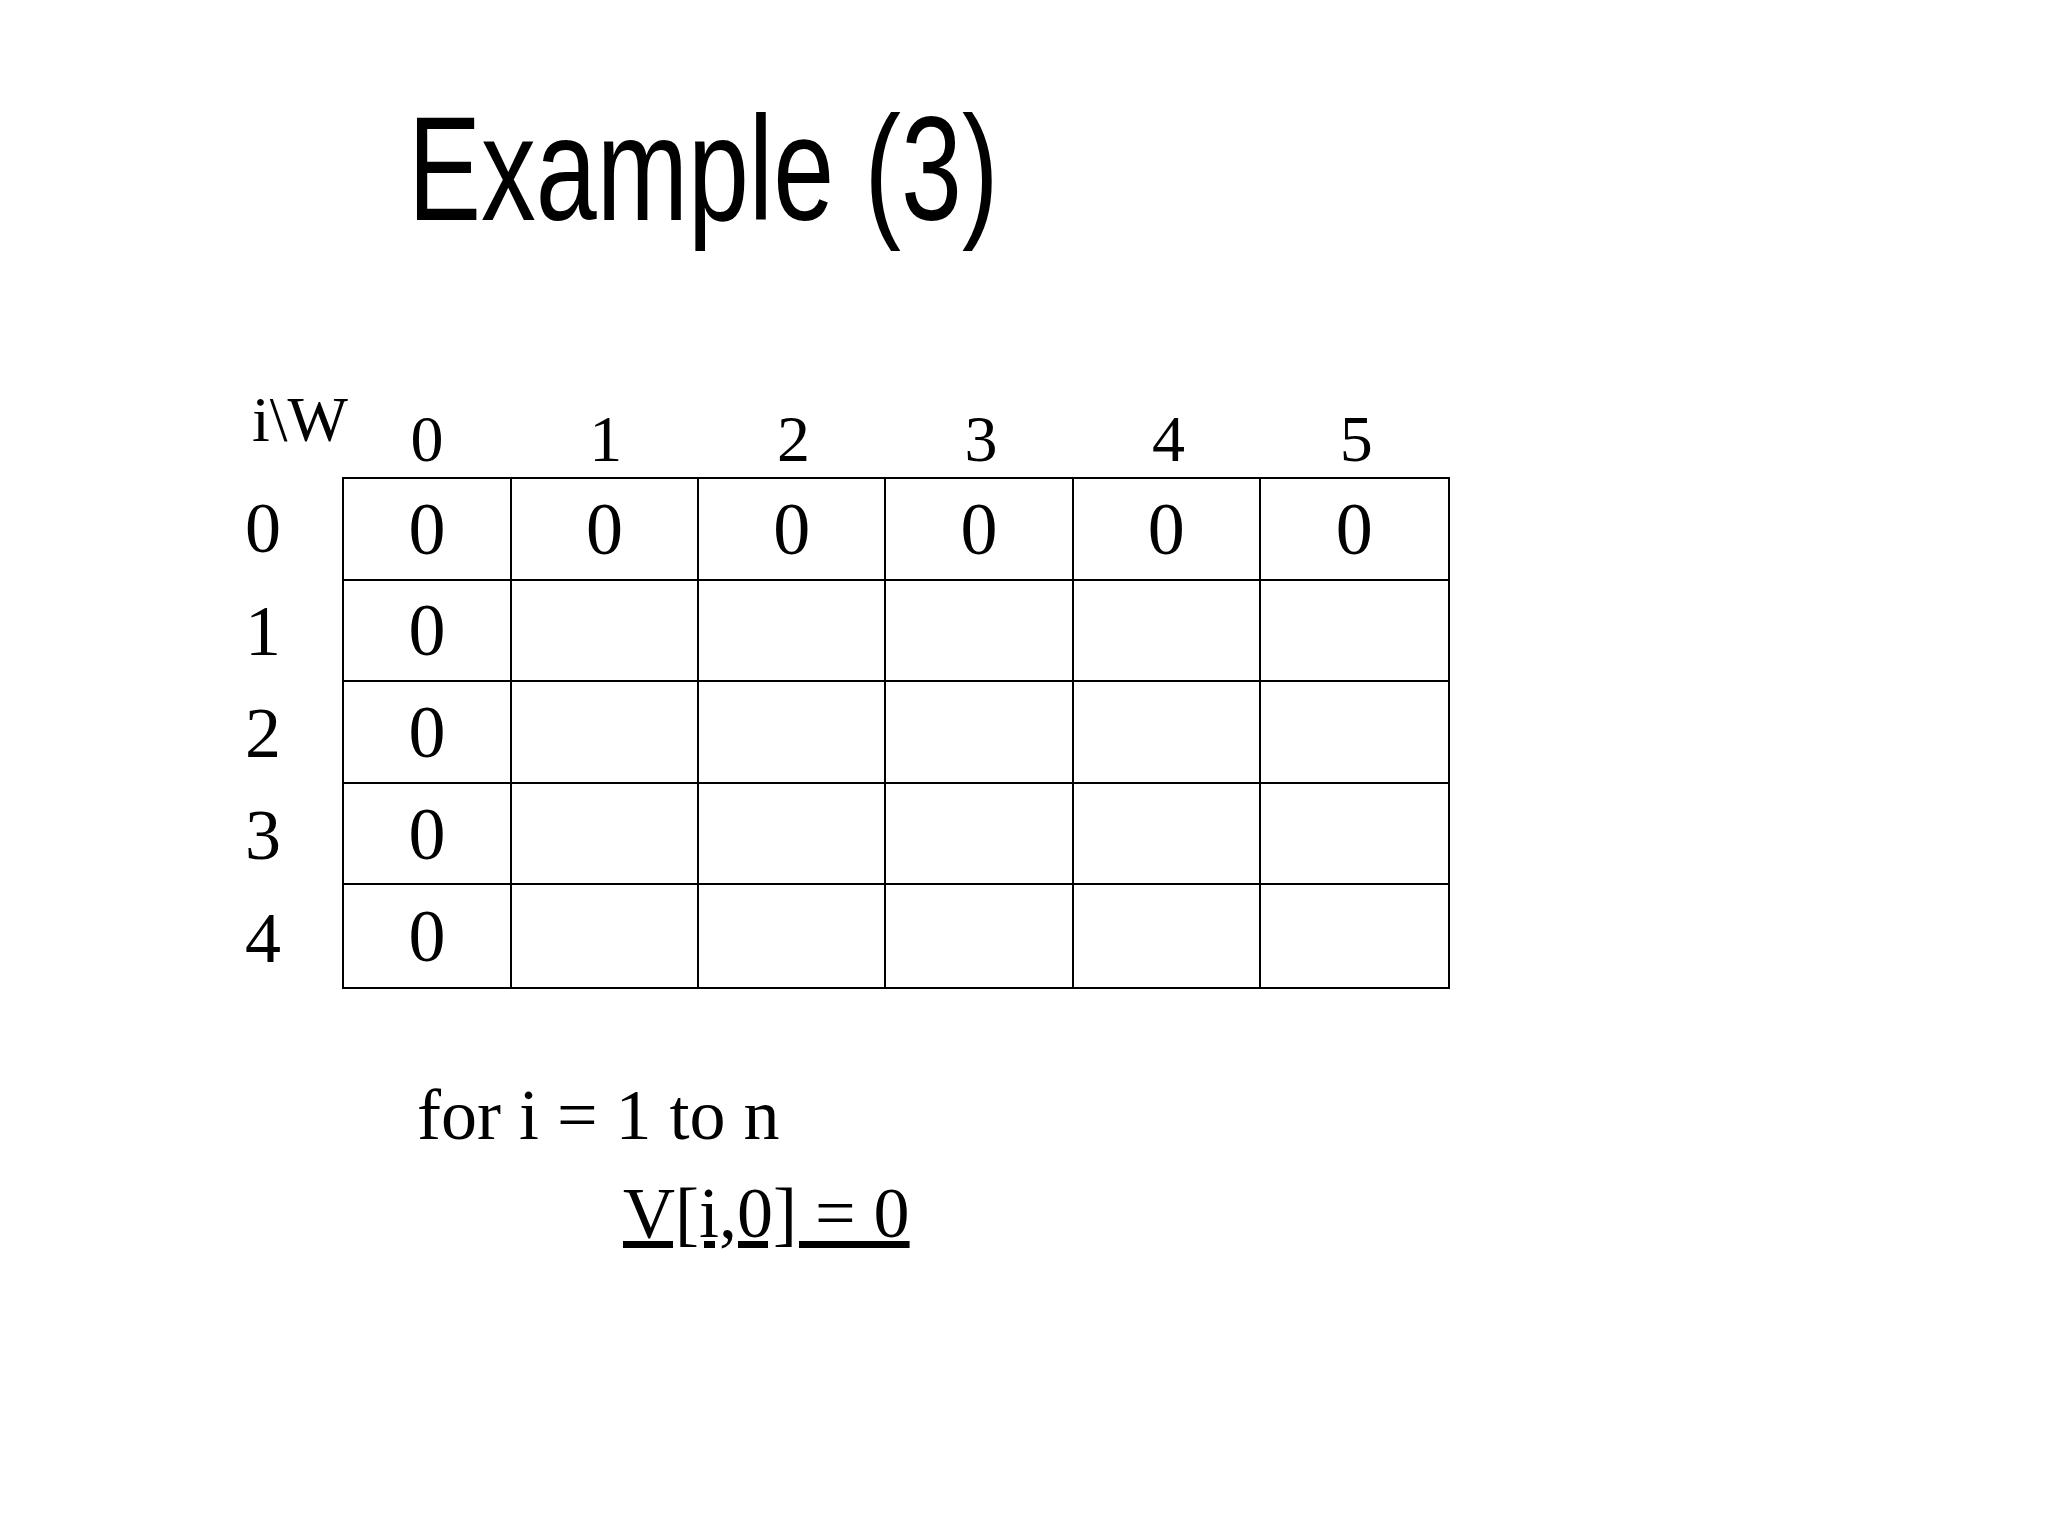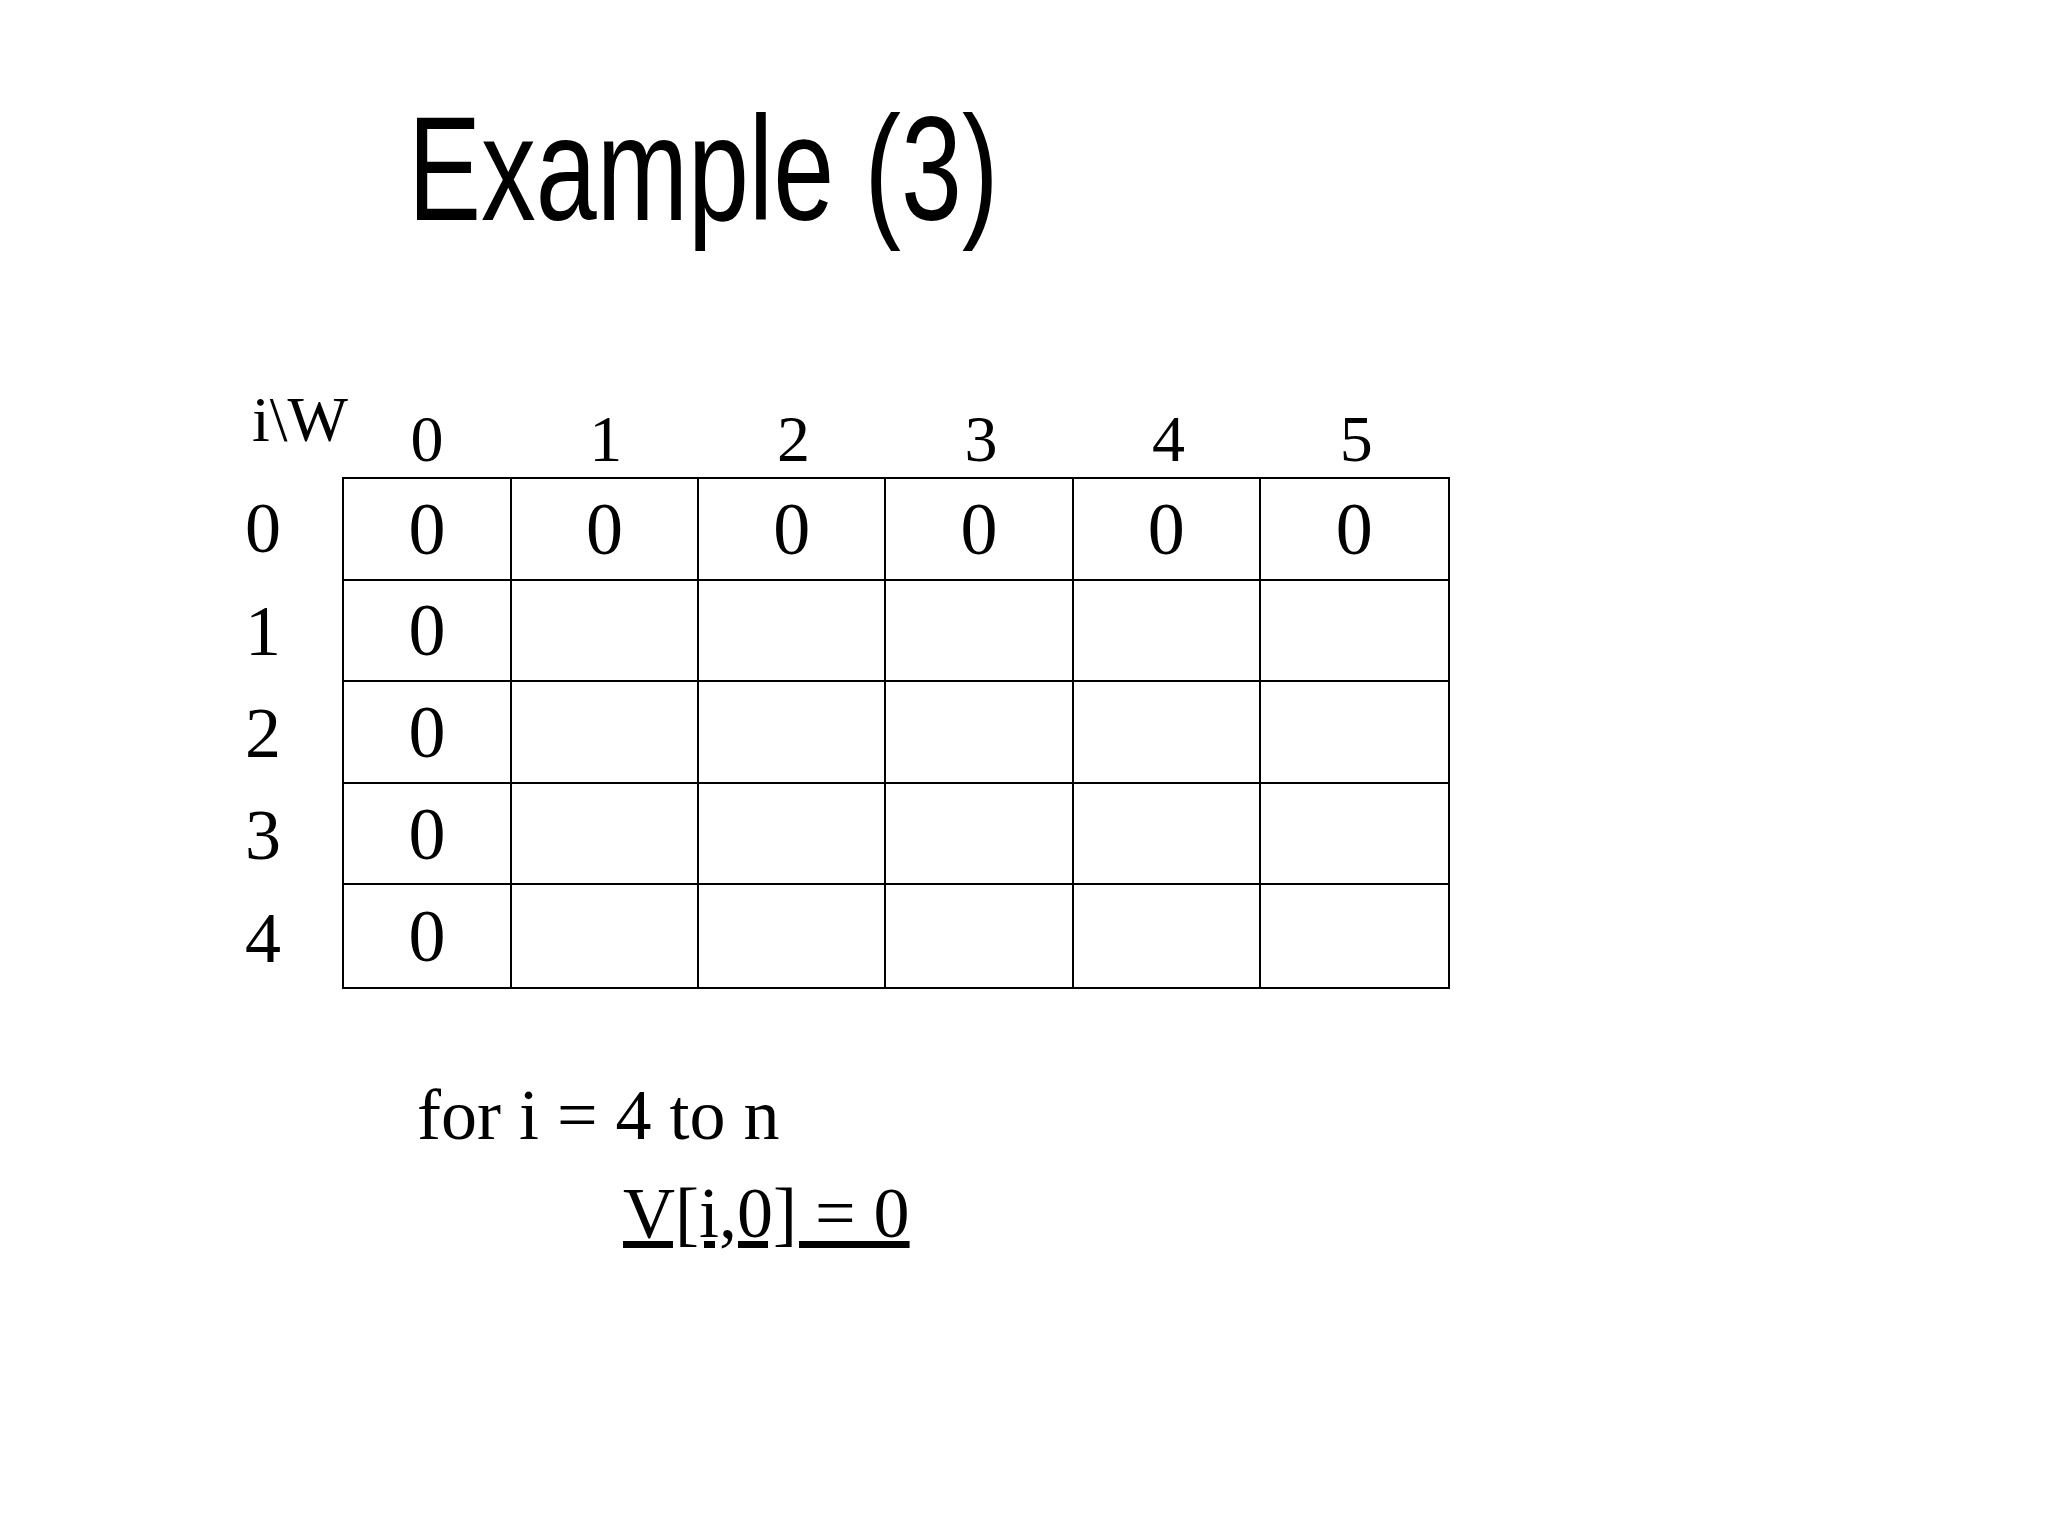--- a/index.html
+++ b/index.html
@@ -178,15 +178,15 @@
   <div class="cell last-col"></div>
 
   <div class="cell last-row">0</div>
   <div class="cell last-row"></div>
   <div class="cell last-row"></div>
   <div class="cell last-row"></div>
   <div class="cell last-row"></div>
   <div class="cell last-row last-col"></div>
 </div>
 
-<div class="code-line-1">for i = 4 to n</div>
+<div class="code-line-1">for i = 1 to n</div>
 
 <div class="code-line-2">V[i,0] = 0</div>
 
 </body></html>

